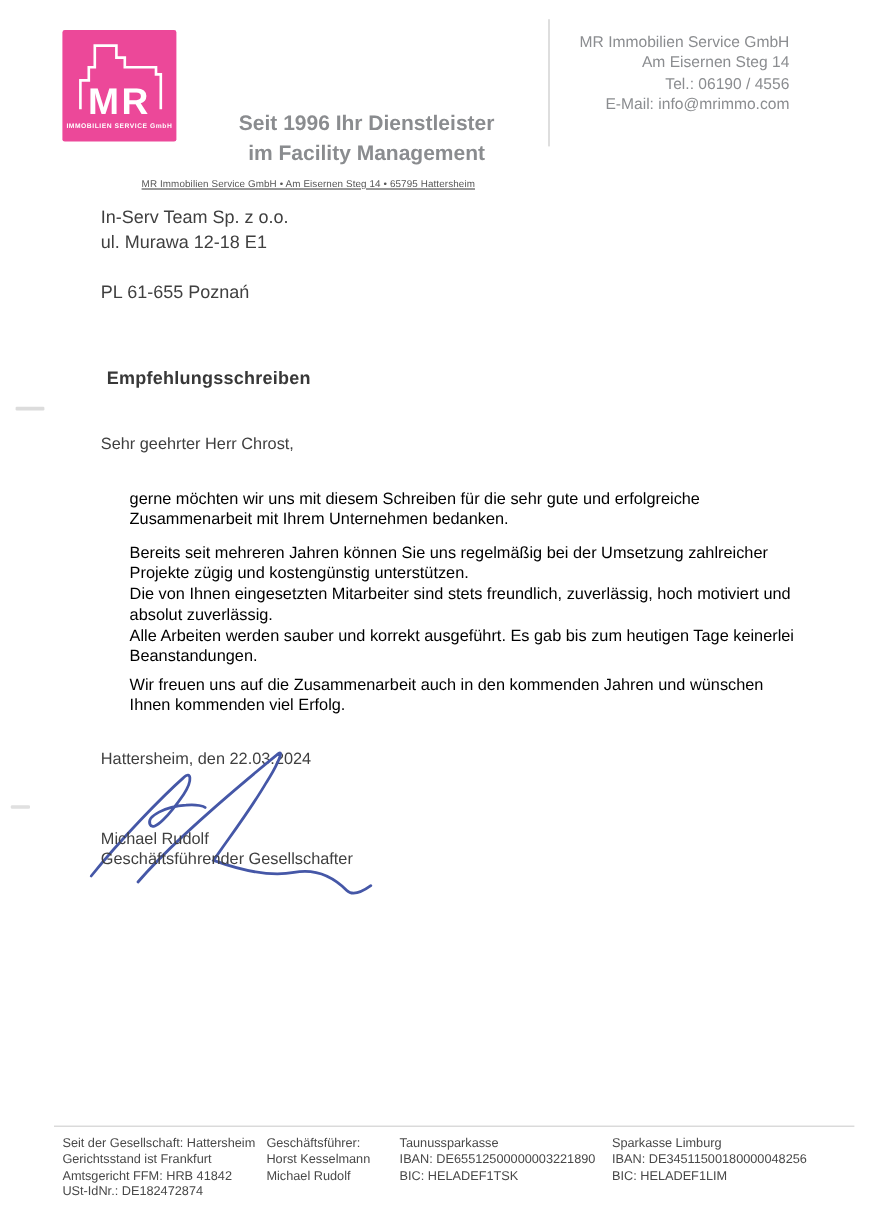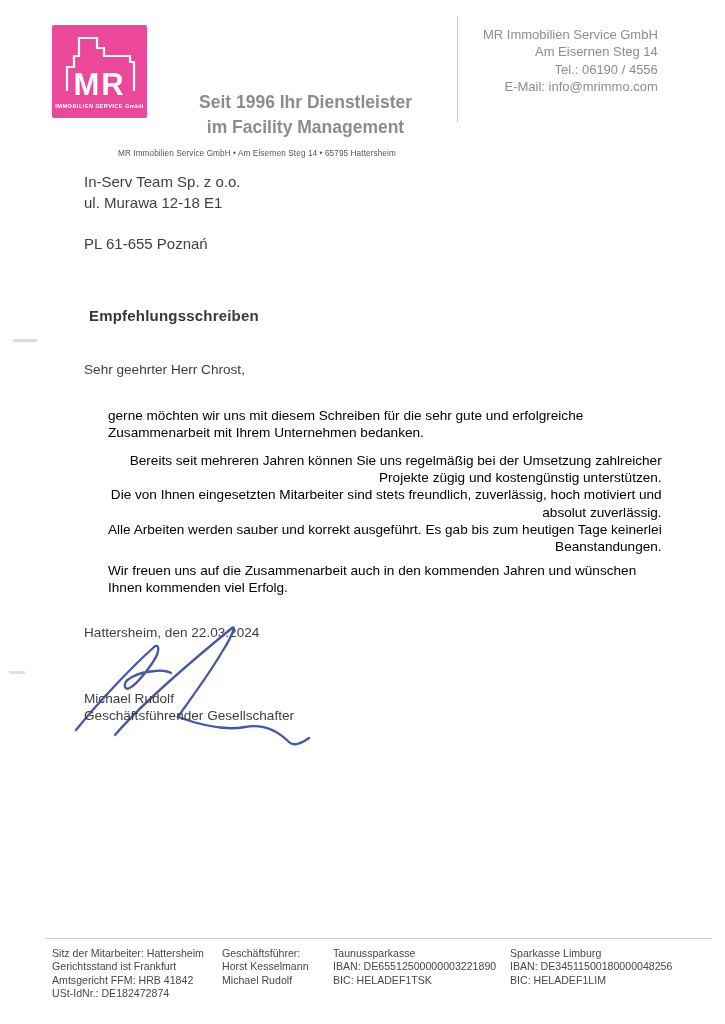--- a/index.html
+++ b/index.html
@@ -32,39 +32,39 @@
     left:457px;top:16px;width:1px;height:106px;background:#c9c9c9;
   }
   .contact{
     left:483px;top:26px;color:#8b8d90;font-size:13px;line-height:17.4px;text-align:right;
   }
   .contact div{white-space:nowrap;}
 
   
   .sender-line{
     left:83px;top:149px;font-size:8.2px;color:#565656;
-    letter-spacing:0.1px;white-space:nowrap;padding-left:35px;
+    text-decoration:underline;letter-spacing:0.1px;white-space:nowrap;padding-left:35px;
   }
   .recipient{
     left:84px;top:172px;font-size:15px;line-height:20.5px;color:#3f3f3f;
   }
   .recipient .gap{height:20.5px;}
 
   .fold-mark-1{left:13px;top:339px;width:24px;height:3px;background:#dcdcdc;border-radius:1px;}
   .fold-mark-2{left:9px;top:671px;width:16px;height:3px;background:#e0e0e0;border-radius:1px;}
 
   
   .subject{
     left:89px;top:307px;font-size:15px;font-weight:bold;color:#383838;letter-spacing:0.2px;
   }
   .salutation{left:84px;top:362px;font-size:13.6px;color:#3f3f3f;}
   .para{left:84px;font-size:13.6px;line-height:17.2px;color:#000000;margin-left:24px;}
   .para div{white-space:nowrap;}
   .p1{top:407px;}
-  .p2{top:452px;text-align:right;}
+  .p2{top:452px;}
   .p3{top:562px;}
   .dateline{left:84px;top:625px;font-size:13.6px;color:#3f3f3f;}
   .signature-svg{left:60px;top:612px;pointer-events:none;}
   .signer{left:84px;top:690px;font-size:13.6px;line-height:17.2px;color:#3f3f3f;}
 
   
   .footer-rule{left:45px;top:938px;width:667px;height:1px;background:#d2d2d2;}
   .footer-col{
     top:947px;font-size:10.6px;line-height:13.4px;color:#484848;
   }
@@ -142,21 +142,21 @@
 </svg>
 
 <div class="abs signer">
   <div>Michael Rudolf</div>
   <div>Geschäftsführender Gesellschafter</div>
 </div>
 
 <div class="abs footer-rule"></div>
 
 <div class="abs footer-col fc1">
-  <div>Sitz der Mitarbeiter: Hattersheim</div>
+  <div>Seit der Gesellschaft: Hattersheim</div>
   <div>Gerichtsstand ist Frankfurt</div>
   <div>Amtsgericht FFM: HRB 41842</div>
   <div>USt-IdNr.:  DE182472874</div>
 </div>
 
 <div class="abs footer-col fc2">
   <div>Geschäftsführer:</div>
   <div>Horst Kesselmann</div>
   <div>Michael Rudolf</div>
 </div>

